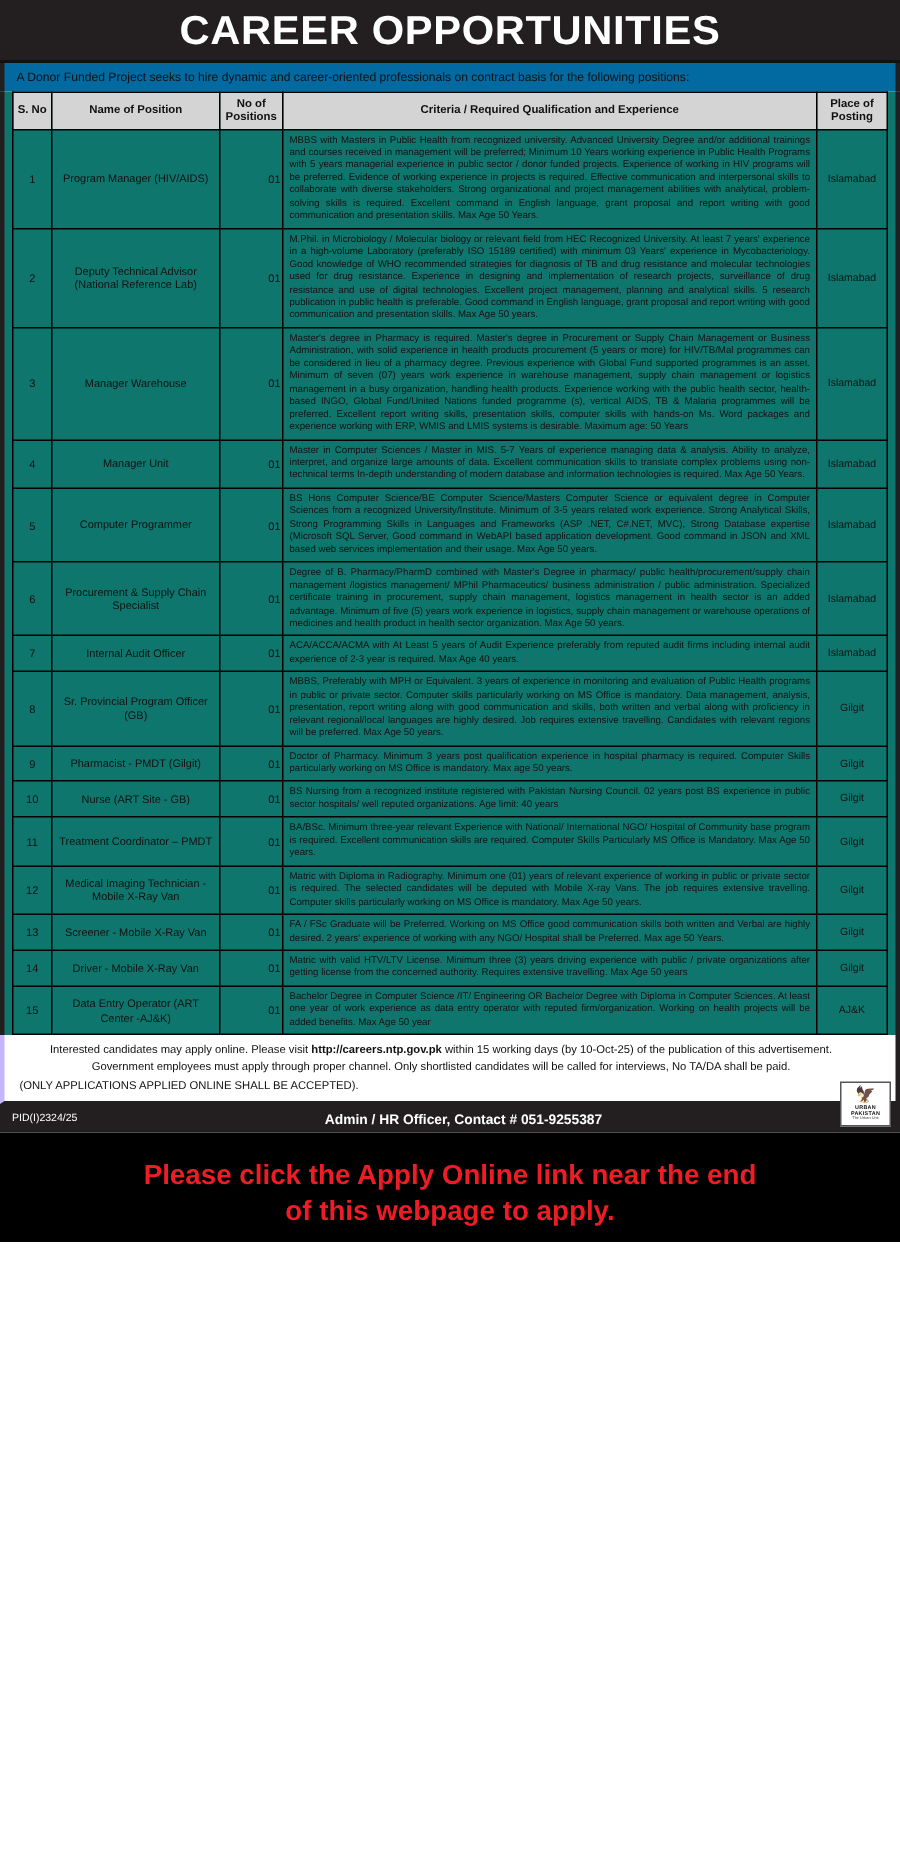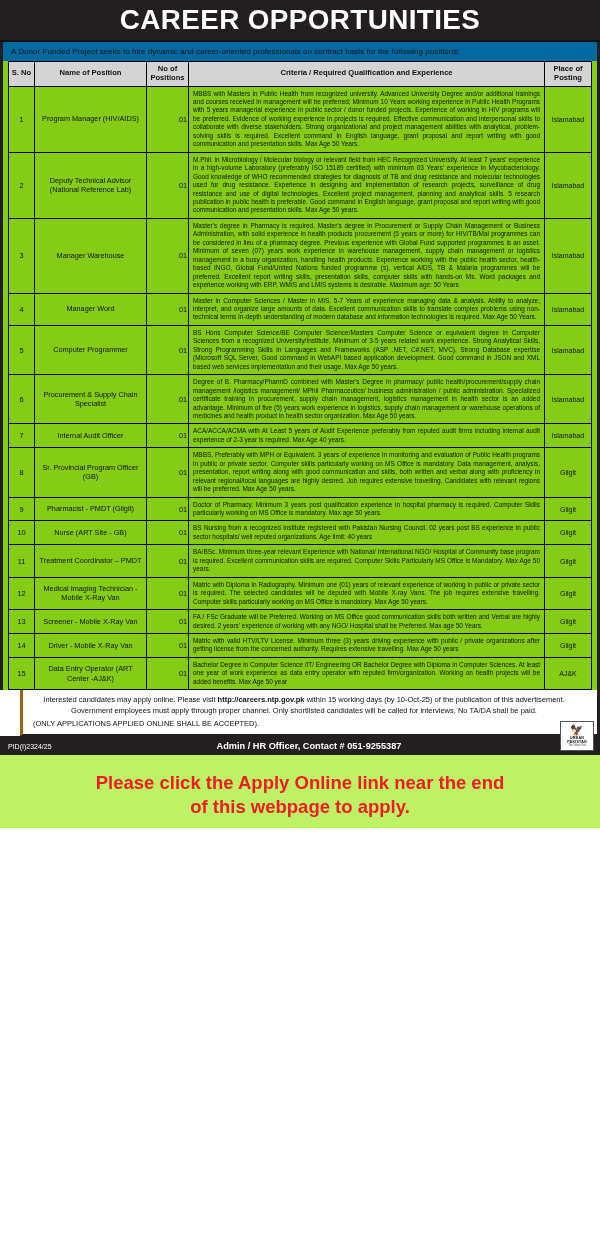--- a/index.html
+++ b/index.html
@@ -43,21 +43,21 @@
     font-size: 8.1px;
     color: #111;
     line-height: 1.25;
     white-space: nowrap;
   }
   
   .tbl-wrap {
     border-left: 3px solid #231f20;
     border-right: 3px solid #231f20;
     padding: 0 5px;
-    background: #84cc16;
+    background: #0f766e;
   }
   table.jobs {
     width: 100%;
     border-collapse: collapse;
     table-layout: fixed;
     border: 1px solid #000;
   }
   table.jobs th, table.jobs td {
     border: 1px solid #000;
     vertical-align: middle;
@@ -99,27 +99,26 @@
     padding: 3px 4px;
     hyphens: none;
   }
   td.place {
     text-align: center;
     font-size: 7.0px;
     padding: 2px 1px;
   }
   
   .note-wrap {
-    border-left: 3px solid #a16207;
+    border-left: 3px solid #c4b5fd;
     border-right: 3px solid #231f20;
     border-bottom: 2px solid #231f20;
     padding: 5px 22px 6px 10px;
     background: #fff;
     position: relative;
-    margin-left: 20px;
   }
   .note-para {
     font-size: 7.5px;
     line-height: 1.45;
     text-align: center;
     color: #111;
     margin: 0;
   }
   .note-para .bold { font-weight: bold; }
   .note-only {
@@ -179,21 +178,21 @@
   }
   .logo-sub {
     font-size: 2.6px;
     color: #444;
     margin-top: 0.5px;
   }
   
   .red-note {
     padding: 16px 10px 10px 10px;
     text-align: center;
-    background: #bef264;
+    background: #000000;
   }
   .red-note div {
     color: #ee1c25;
     font-size: 18.5px;
     font-weight: bold;
     line-height: 1.28;
   }
 </style>
 </head>
 <body>
@@ -243,21 +242,21 @@
           </tr>
           <tr>
             <td class="sno">3</td>
             <td class="pos">Manager Warehouse</td>
             <td class="num">01</td>
             <td class="crit">Master's degree in Pharmacy is required. Master's degree in Procurement or Supply Chain Management or Business Administration, with solid experience in health products procurement (5 years or more) for HIV/TB/Mal programmes can be considered in lieu of a pharmacy degree. Previous experience with Global Fund supported programmes is an asset. Minimum of seven (07) years work experience in warehouse management, supply chain management or logistics management in a busy organization, handling health products. Experience working with the public health sector, health-based INGO, Global Fund/United Nations funded programme (s), vertical AIDS, TB &amp; Malaria programmes will be preferred. Excellent report writing skills, presentation skills, computer skills with hands-on Ms. Word packages and experience working with ERP, WMIS and LMIS systems is desirable. Maximum age: 50 Years</td>
             <td class="place">Islamabad</td>
           </tr>
           <tr>
             <td class="sno">4</td>
-            <td class="pos">Manager Word</td>
+            <td class="pos">Manager Unit</td>
             <td class="num">01</td>
             <td class="crit">Master in Computer Sciences / Master in MIS. 5-7 Years of experience managing data &amp; analysis. Ability to analyze, interpret, and organize large amounts of data. Excellent communication skills to translate complex problems using non-technical terms In-depth understanding of modern database and information technologies is required. Max Age 50 Years.</td>
             <td class="place">Islamabad</td>
           </tr>
           <tr>
             <td class="sno">5</td>
             <td class="pos">Computer Programmer</td>
             <td class="num">01</td>
             <td class="crit">BS Hons Computer Science/BE Computer Science/Masters Computer Science or equivalent degree in Computer Sciences from a recognized University/Institute. Minimum of 3-5 years related work experience. Strong Analytical Skills, Strong Programming Skills in Languages and Frameworks (ASP .NET, C#.NET, MVC), Strong Database expertise (Microsoft SQL Server, Good command in WebAPI based application development. Good command in JSON and XML based web services implementation and their usage. Max Age 50 years.</td>
             <td class="place">Islamabad</td>

